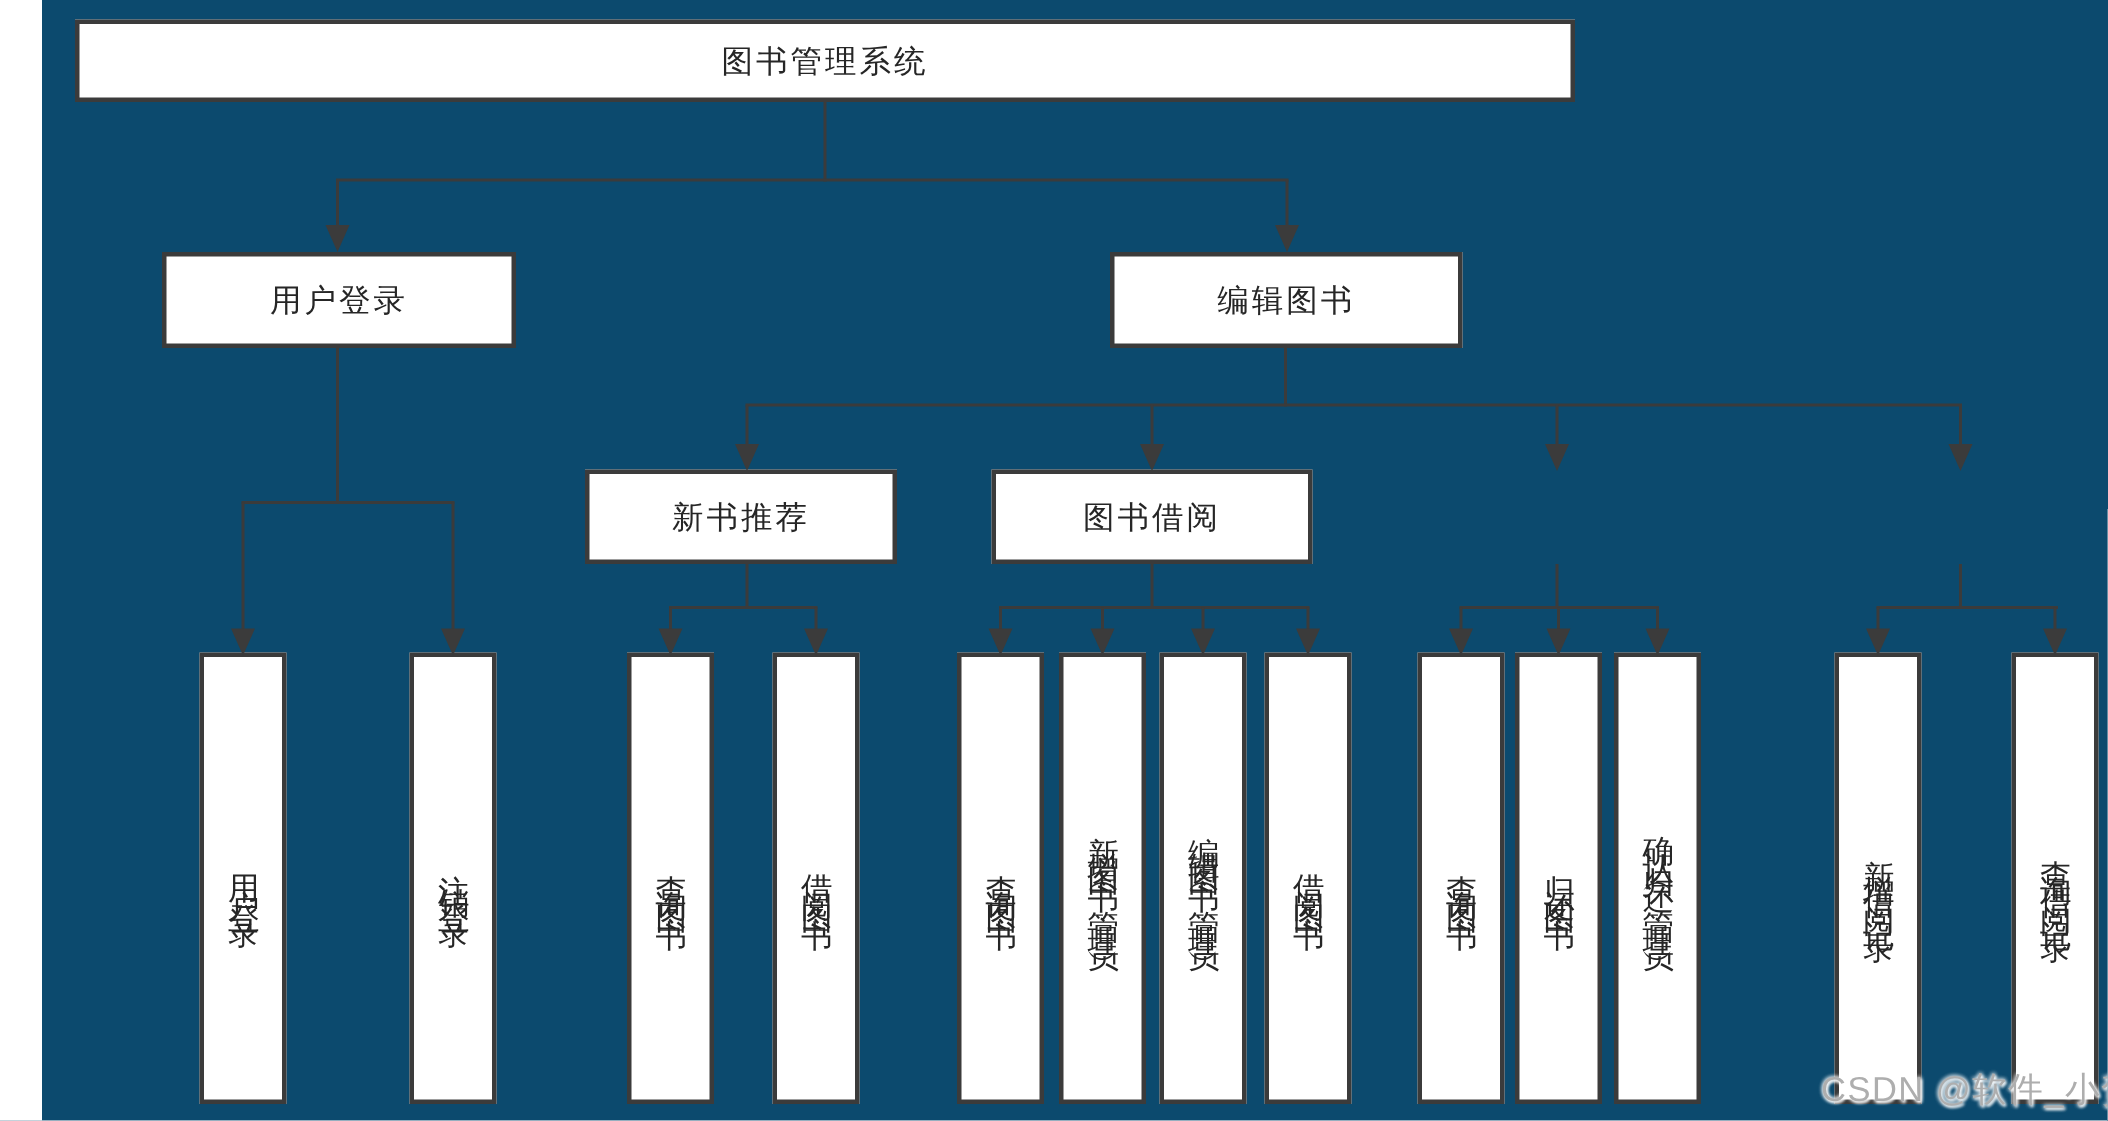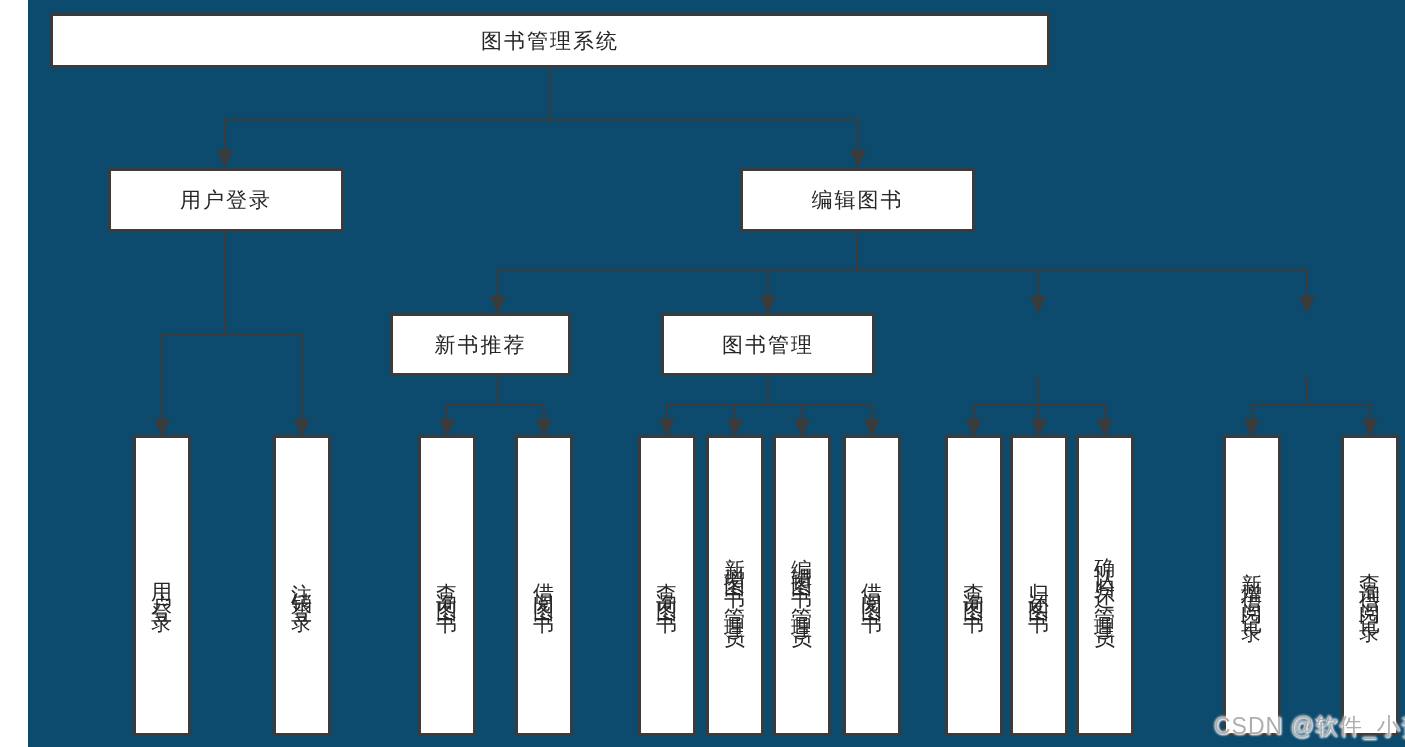--- a/index.html
+++ b/index.html
@@ -66,23 +66,23 @@
 <body>
 
 <div id="canvas">
 
   <div class="box" style="left:22px; top:13px; width:1000px; height:55px;">图书管理系统</div>
 
   <div class="box" style="left:80px; top:168px; width:236px; height:64px;">用户登录</div>
 
   <div class="box" style="left:712px; top:168px; width:235px; height:64px;">编辑图书</div>
 
-  <div class="box" style="left:362px; top:313px; width:181px; height:63px;">新书推荐</div>
+  <div class="box" style="left:362px; top:313px; width:208px; height:63px;">新书推荐</div>
 
-  <div class="box" style="left:633px; top:313px; width:214px; height:63px;">图书管理</div>
+  <div class="box" style="left:633px; top:313px; width:214px; height:63px;">图书借阅</div>
 
 
 
   <div class="box vbox" style="left:105px; top:435px; width:58px; height:301px;">用户登录</div>
 
   <div class="box vbox" style="left:245px; top:435px; width:58px; height:301px;">注销登录</div>
 
   <div class="box vbox" style="left:390px; top:435px; width:58px; height:301px;">查询图书</div>
 
   <div class="box vbox" style="left:487px; top:435px; width:58px; height:301px;">借阅图书</div>

